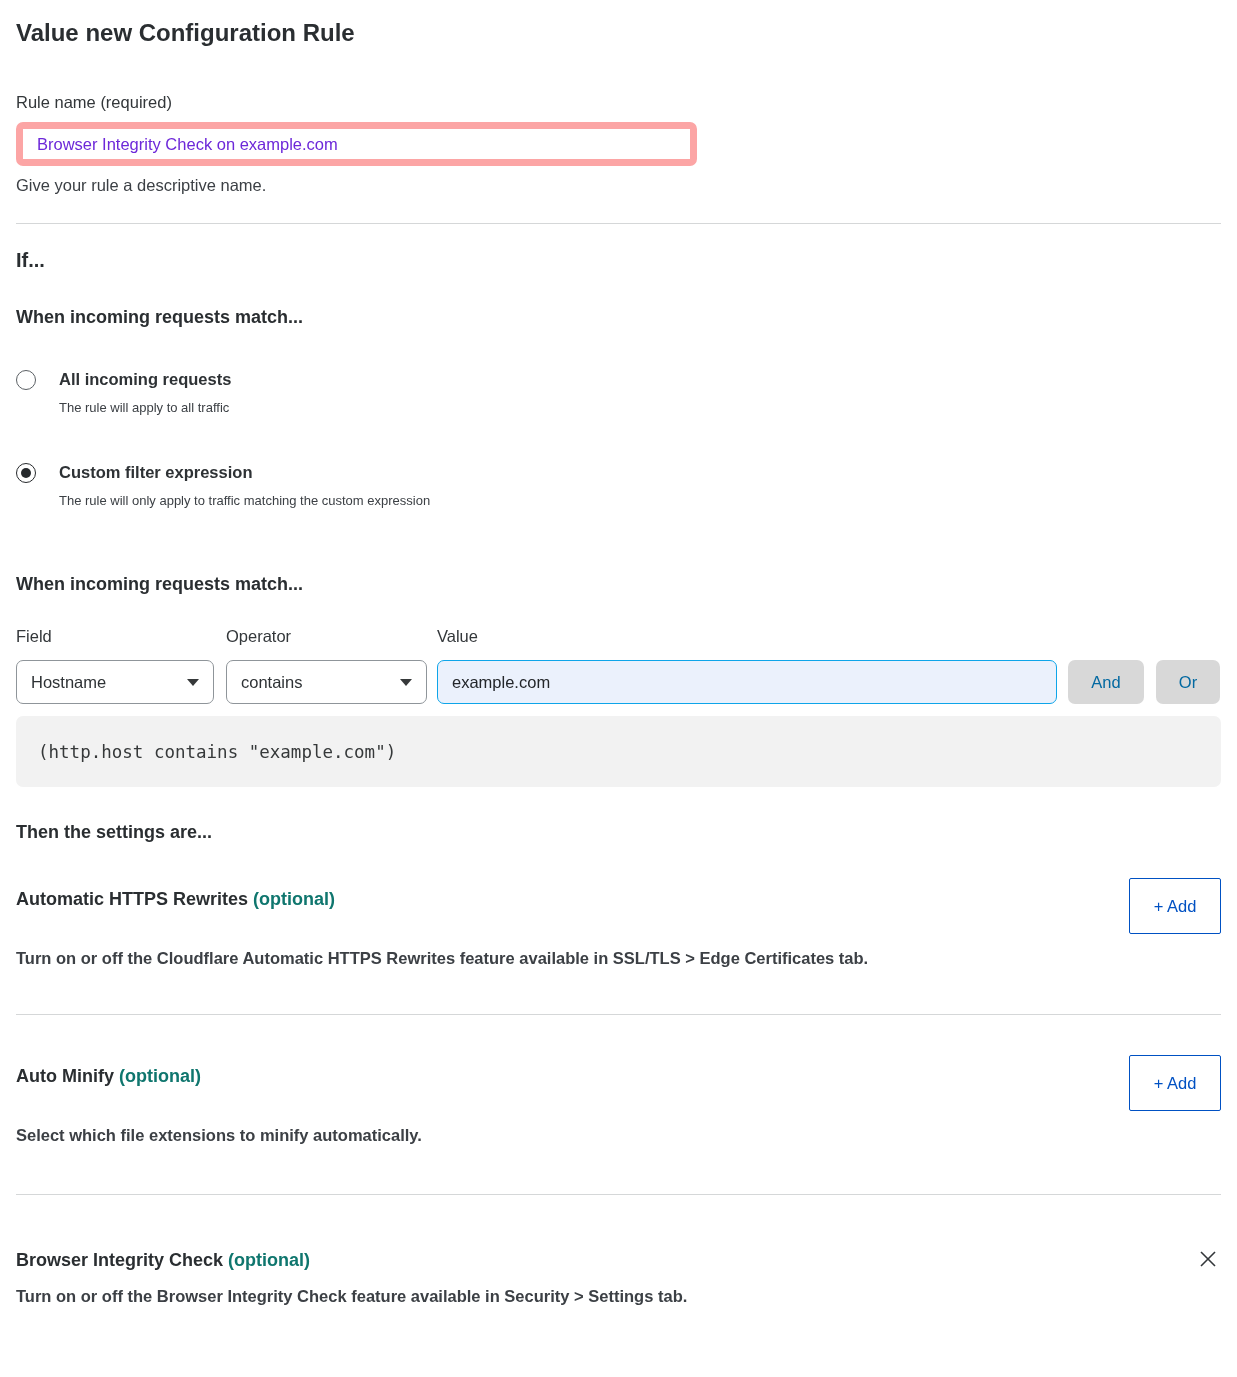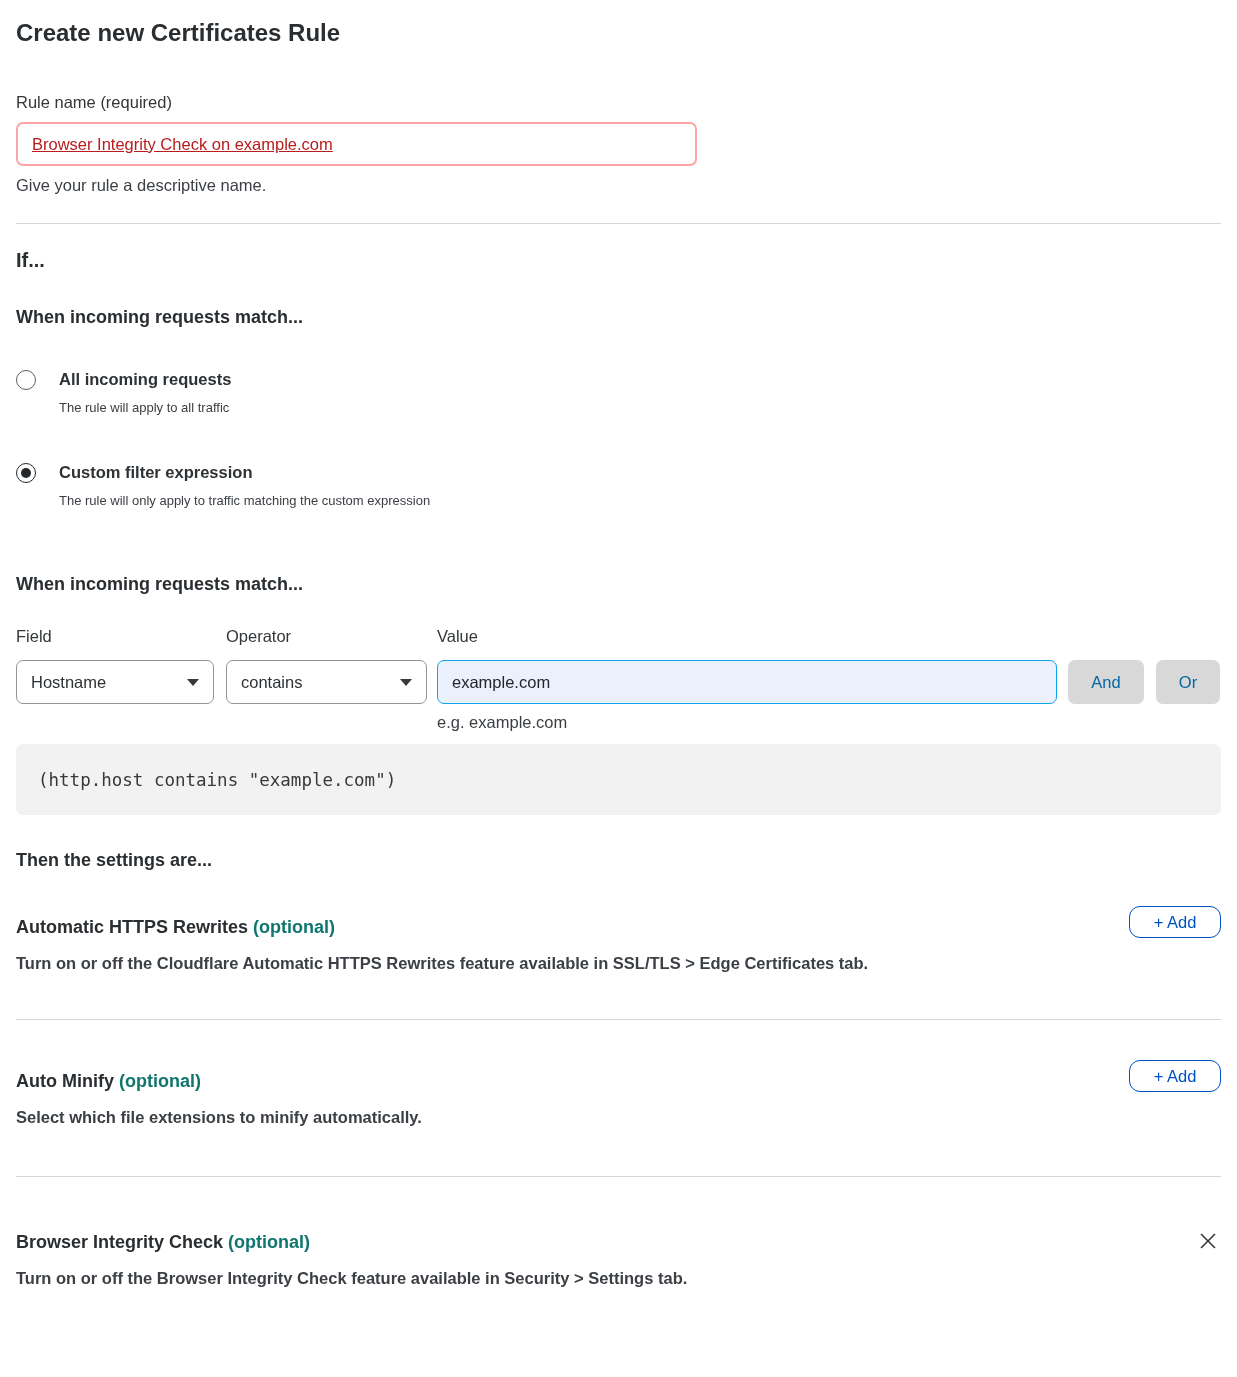--- a/index.html
+++ b/index.html
@@ -22,29 +22,28 @@
 
   .field-label { font-size: 16.5px; line-height: 20px; color: #33373a; }
   .help-text  { font-size: 16.5px; line-height: 20px; color: #3c4045; }
 
   .rule-name-label { margin-top: 44px; }
   .rule-name-input {
     display: block;
     margin-top: 10px;
     width: 681px;
     height: 44px;
-    border: 2px solid #fca5a5;
+    border: 7px solid #fca5a5;
     border-radius: 7px;
     padding: 0 14px;
     font-family: "Liberation Sans", sans-serif;
     font-size: 16.5px;
-    color: #b91c1c;
+    color: #6d28d9;
     background: #ffffff;
     outline: none;
-    text-decoration: underline;
   }
   .rule-name-help { margin-top: 9px; }
 
   .divider {
     border: none;
     border-top: 1px solid #d5d7d8;
     margin-top: 28px;
   }
 
   h2.if-heading {
@@ -181,24 +180,24 @@
     display: flex;
     justify-content: space-between;
     align-items: flex-start;
   }
   .setting-title-line { font-size: 18px; line-height: 23px; margin-top: 10px; }
   .setting-title { font-weight: 700; color: #2a2e31; }
   .setting-optional { font-weight: 700; color: #0f766e; }
   .setting-desc { margin-top: 14px; font-size: 16.5px; line-height: 21px; color: #3c4045; font-weight: bold; }
   .add-btn {
     width: 92px;
-    height: 32px;
+    height: 56px;
     background: #ffffff;
     border: 1px solid #0051c3;
-    border-radius: 11px;
+    border-radius: 2px;
     color: #0051c3;
     font-family: "Liberation Sans", sans-serif;
     font-size: 16.5px;
     cursor: pointer;
     flex: 0 0 auto;
   }
   .setting-divider-1 { margin-top: 45px; }
   .setting-divider-2 { margin-top: 48px; }
   .setting-block-2 { margin-top: 40px; }
   .setting-block-3 { margin-top: 44px; }
@@ -211,21 +210,21 @@
     padding: 0;
     margin-top: 8px;
   }
   .close-btn svg { display: block; }
 </style>
 </head>
 <body>
 
 <div class="page">
 
-  <h1 class="page-title">Create new Certificates Rule</h1>
+  <h1 class="page-title">Value new Configuration Rule</h1>
 
   <div class="field-label rule-name-label">Rule name (required)</div>
   <input class="rule-name-input" type="text" value="Browser Integrity Check on example.com" style="">
   <div class="help-text rule-name-help">Give your rule a descriptive name.</div>
 
   <hr class="divider">
 
   <h2 class="if-heading">If...</h2>
   <h3 class="sub-heading match-heading-1">When incoming requests match...</h3>
 
@@ -260,21 +259,20 @@
     </div>
     <div class="select-box select-operator">
       <span>contains</span>
       <span class="chevron-down"></span>
     </div>
     <input class="value-input" type="text" value="example.com" style="">
     <button class="conj-btn btn-and">And</button>
     <button class="conj-btn btn-or">Or</button>
   </div>
 
-  <div class="value-hint">e.g. example.com</div>
 
   <div class="code-block">
     <span class="code-text">(http.host contains "example.com")</span>
   </div>
 
   <h3 class="sub-heading then-heading">Then the settings are...</h3>
 
   <div class="setting-block">
     <div class="setting-head-row">
       <div class="setting-title-line">

